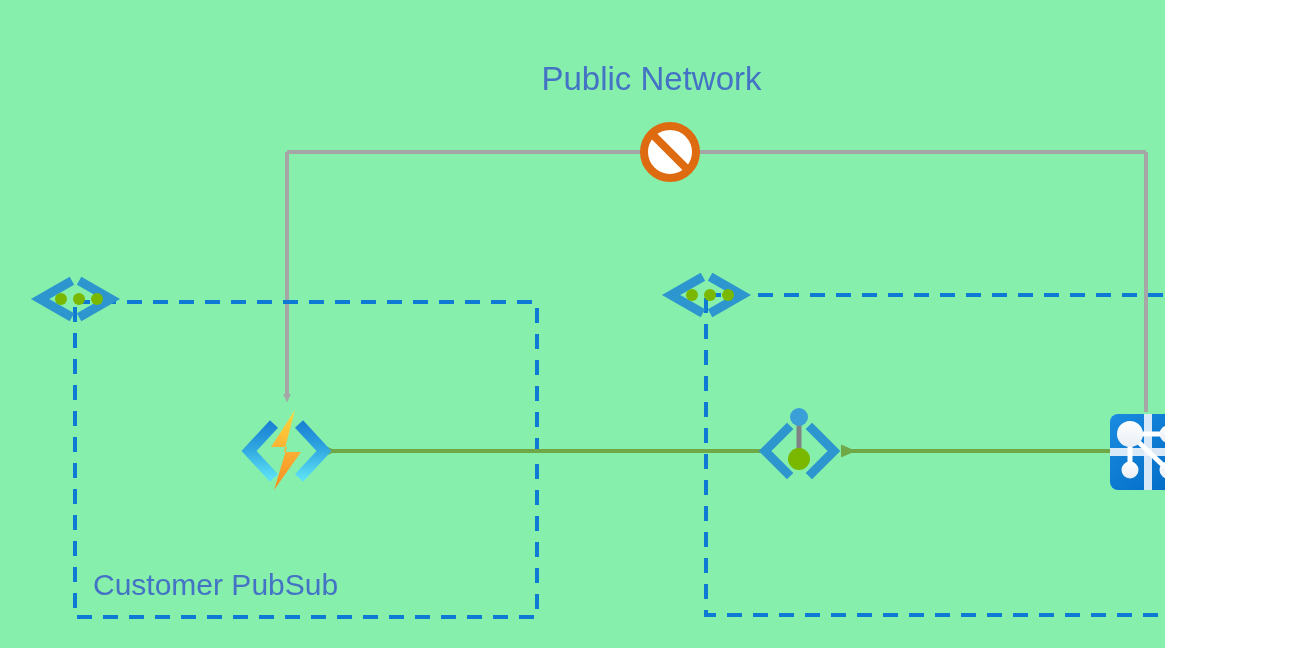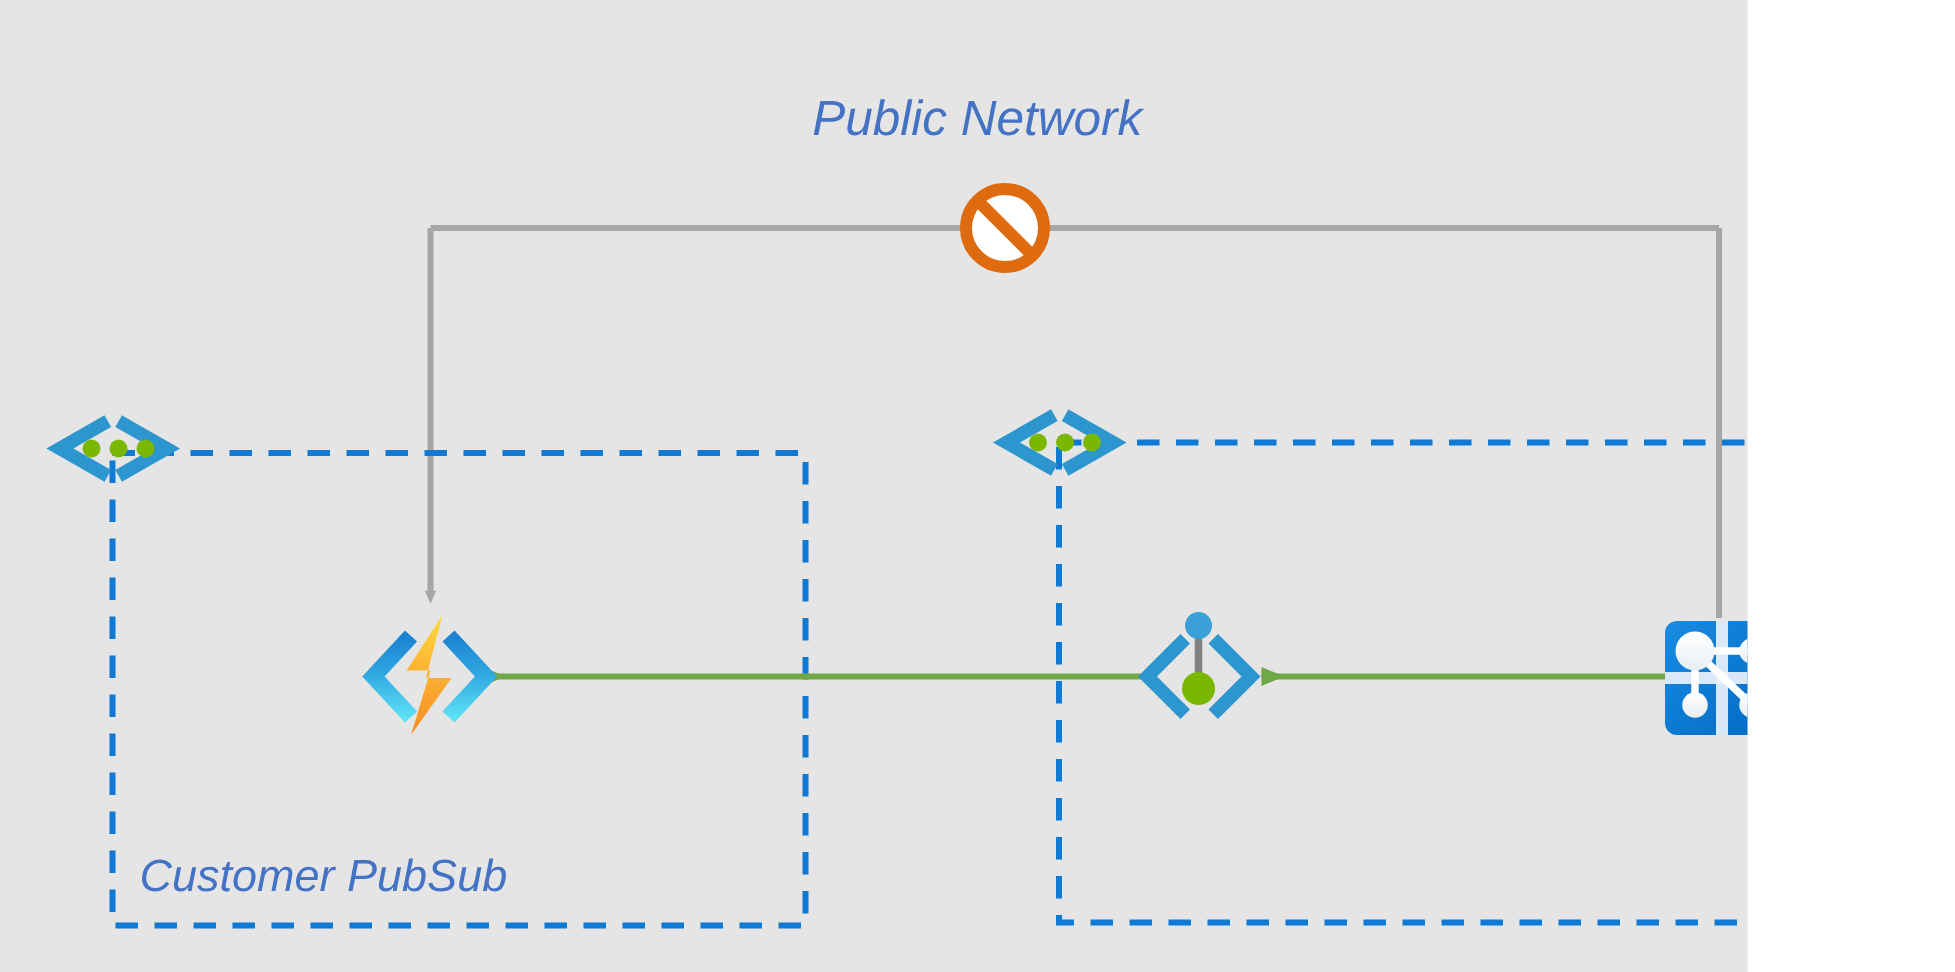--- a/index.html
+++ b/index.html
@@ -7,23 +7,22 @@
     padding: 0;
     background: #ffffff;
   }
   body {
     font-family: "Liberation Sans", sans-serif;
   }
   #diagram-root {
     position: relative;
     width: 1165px;
     height: 648px;
-    background: #e5e5e5;
+    background: #86efac;
     overflow: hidden;
-    font-style: italic;
   }
   #diagram-svg {
     position: absolute;
     top: 0;
     left: 0;
     width: 1303px;
     height: 648px;
   }
   .label-text {
     position: absolute;

